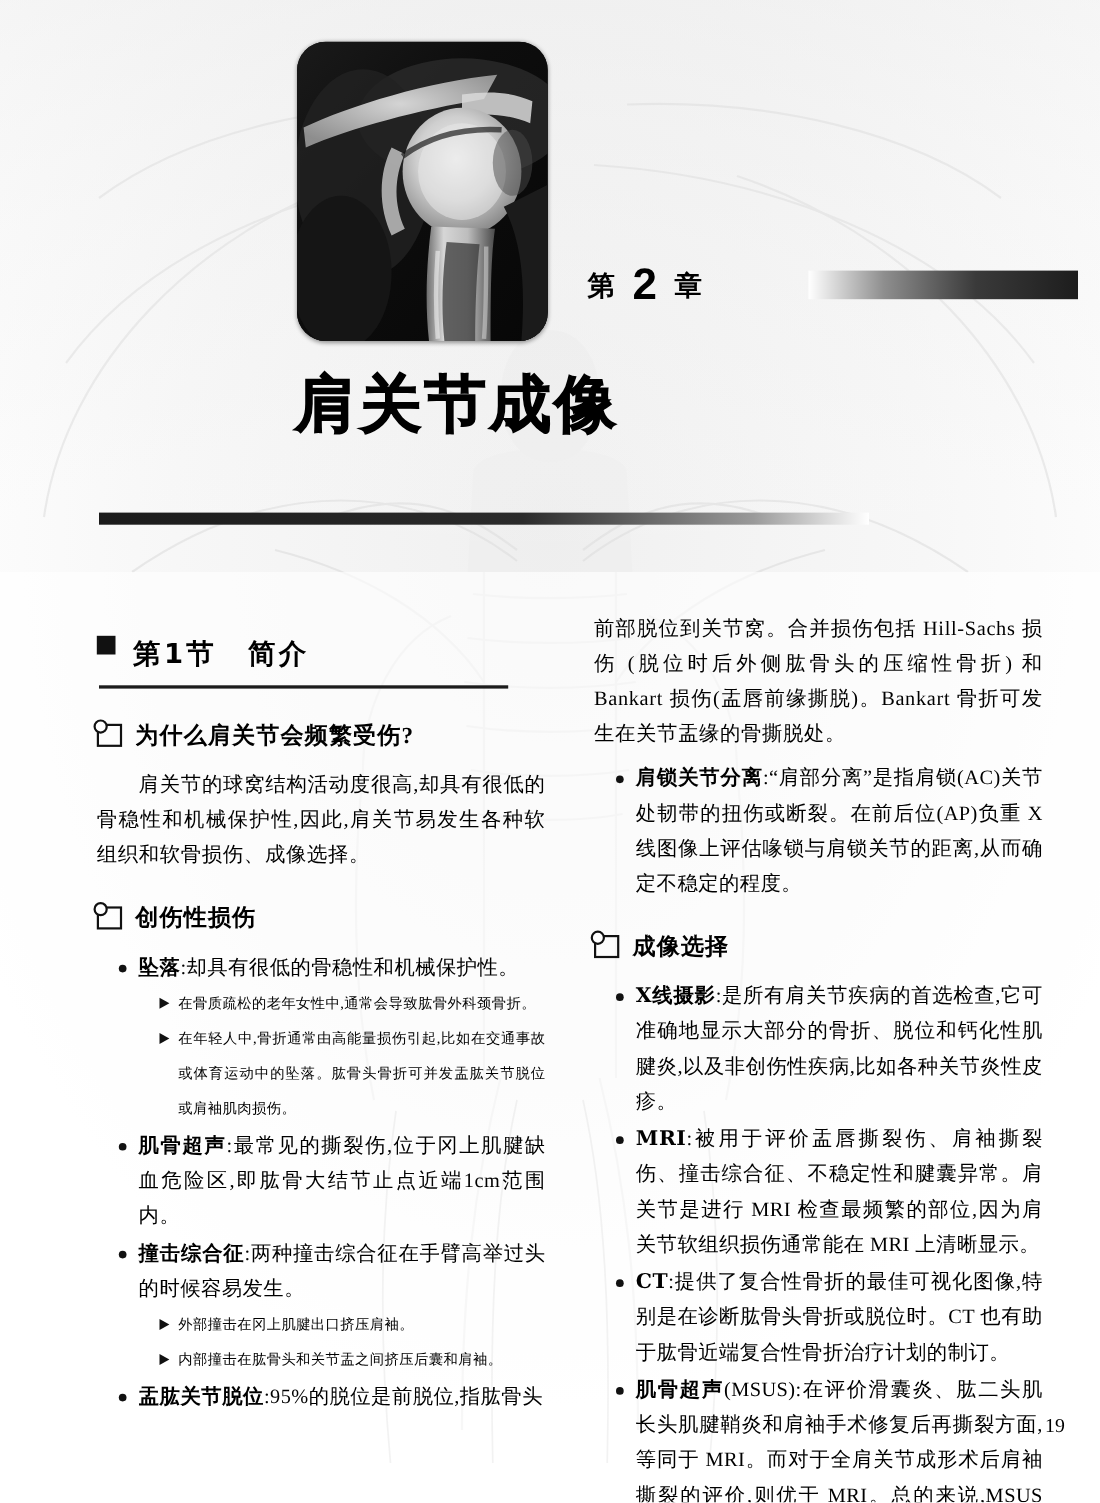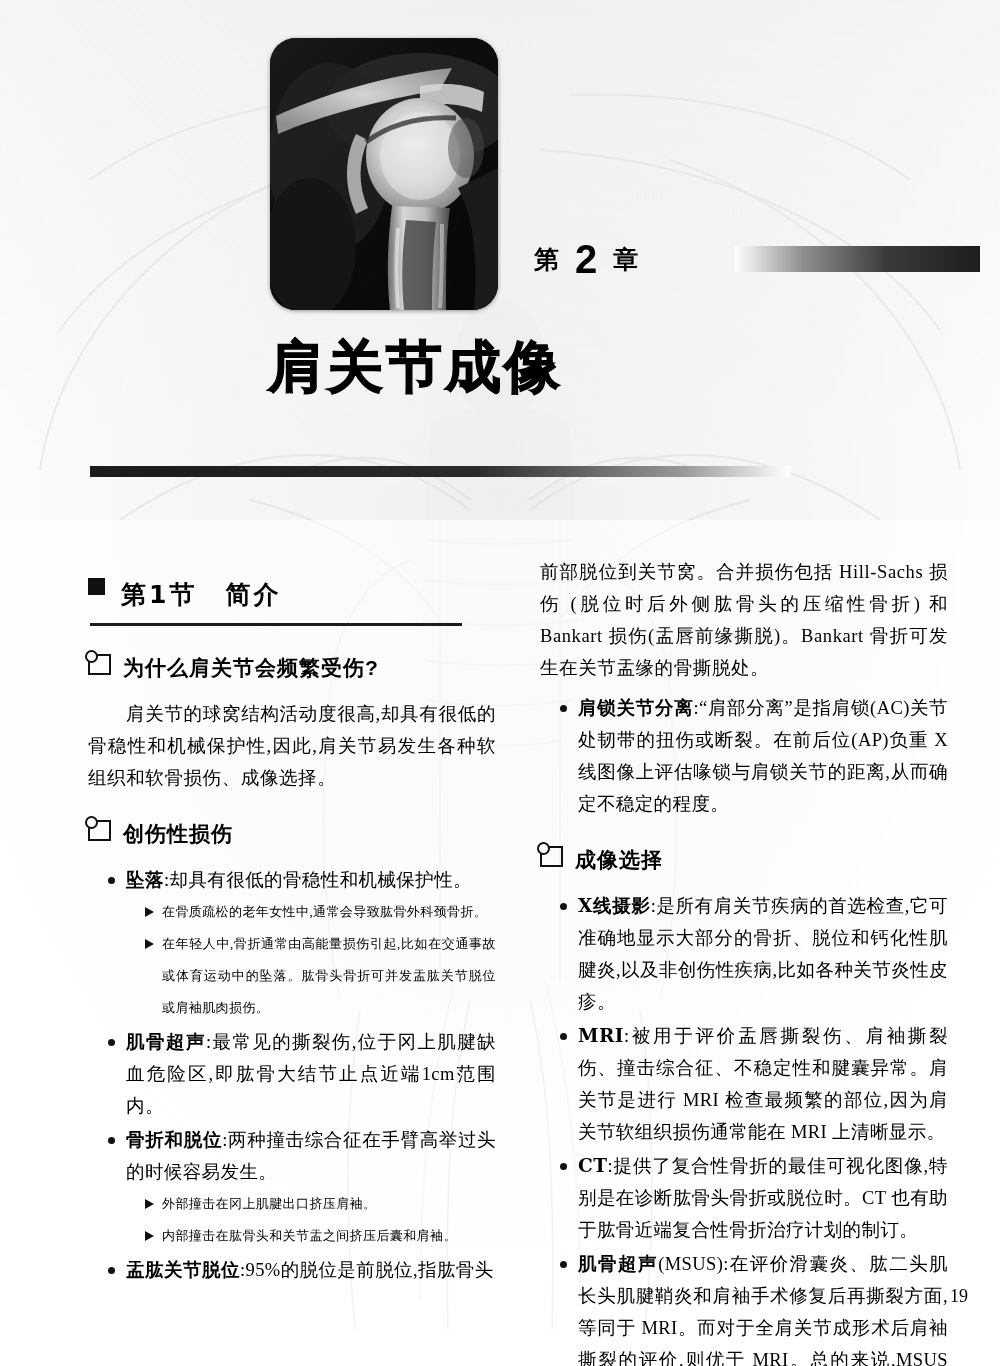--- a/index.html
+++ b/index.html
@@ -117,25 +117,25 @@
   }
   .sec1-rule {
     width: 372px;
     height: 3px;
     background: #1c1c1c;
     margin: 12px 0 28px 2px;
   }
 
   .h-sub {
     display: flex;
-    align-items: flex-start;
+    align-items: center;
     gap: 12px;
     font-size: 21px;
     font-weight: bold;
-    font-family: Liberation Sans, sans-serif;
+    font-family: Liberation Serif, serif;
     margin: 26px 0 16px 0;
     letter-spacing: 1px;
   }
   .h-sub .box {
     position: relative;
     width: 19px;
     height: 17px;
     border: 2.2px solid #111;
     flex: 0 0 auto;
   }
@@ -368,21 +368,21 @@
         <span class="term">坠落</span><span>:却具有很低的骨稳性和机械保护性。</span>
         <ul class="lvl2">
           <li>在骨质疏松的老年女性中,通常会导致肱骨外科颈骨折。</li>
           <li>在年轻人中,骨折通常由高能量损伤引起,比如在交通事故或体育运动中的坠落。肱骨头骨折可并发盂肱关节脱位或肩袖肌肉损伤。</li>
         </ul>
       </li>
       <li>
         <span class="term">肌骨超声</span><span>:最常见的撕裂伤,位于冈上肌腱缺血危险区,即肱骨大结节止点近端1cm范围内。</span>
       </li>
       <li>
-        <span class="term">骨折和脱位</span><span>:两种撞击综合征在手臂高举过头的时候容易发生。</span>
+        <span class="term">撞击综合征</span><span>:两种撞击综合征在手臂高举过头的时候容易发生。</span>
         <ul class="lvl2">
           <li>外部撞击在冈上肌腱出口挤压肩袖。</li>
           <li>内部撞击在肱骨头和关节盂之间挤压后囊和肩袖。</li>
         </ul>
       </li>
       <li>
         <span class="term">盂肱关节脱位</span><span>:95%的脱位是前脱位,指肱骨头</span>
       </li>
     </ul>
   </div>

